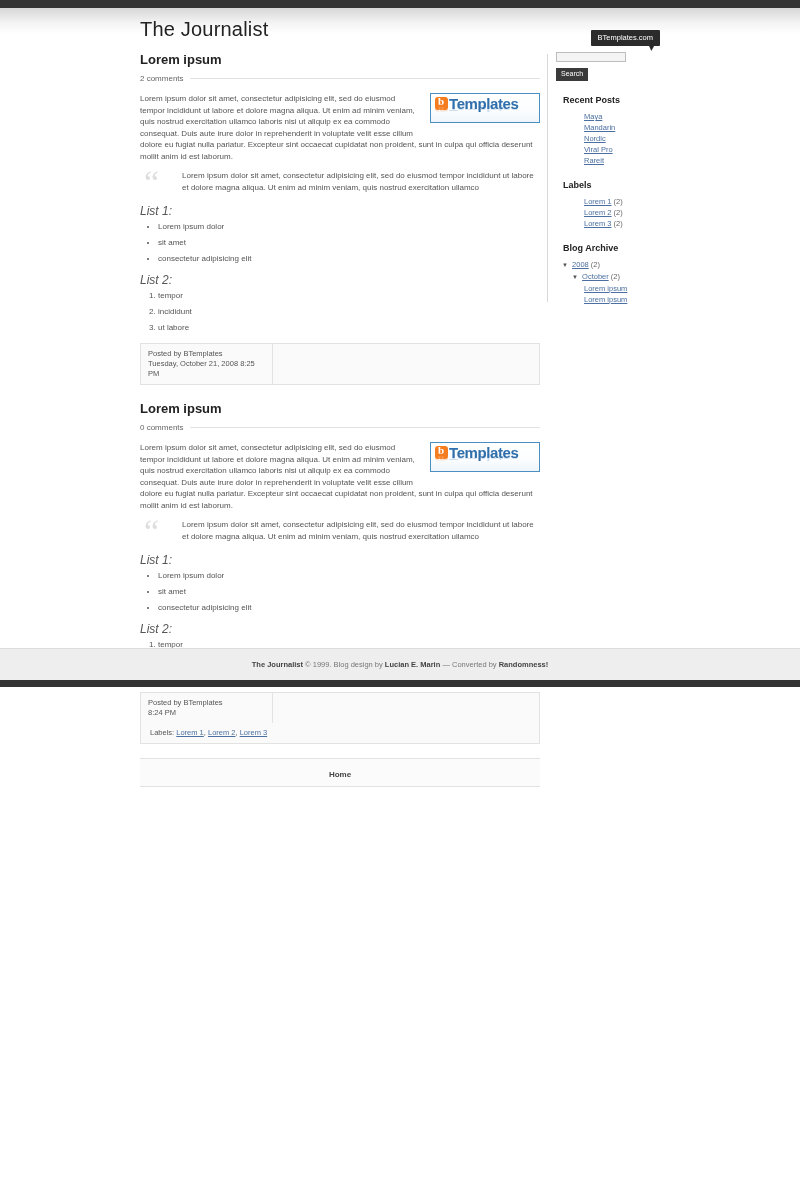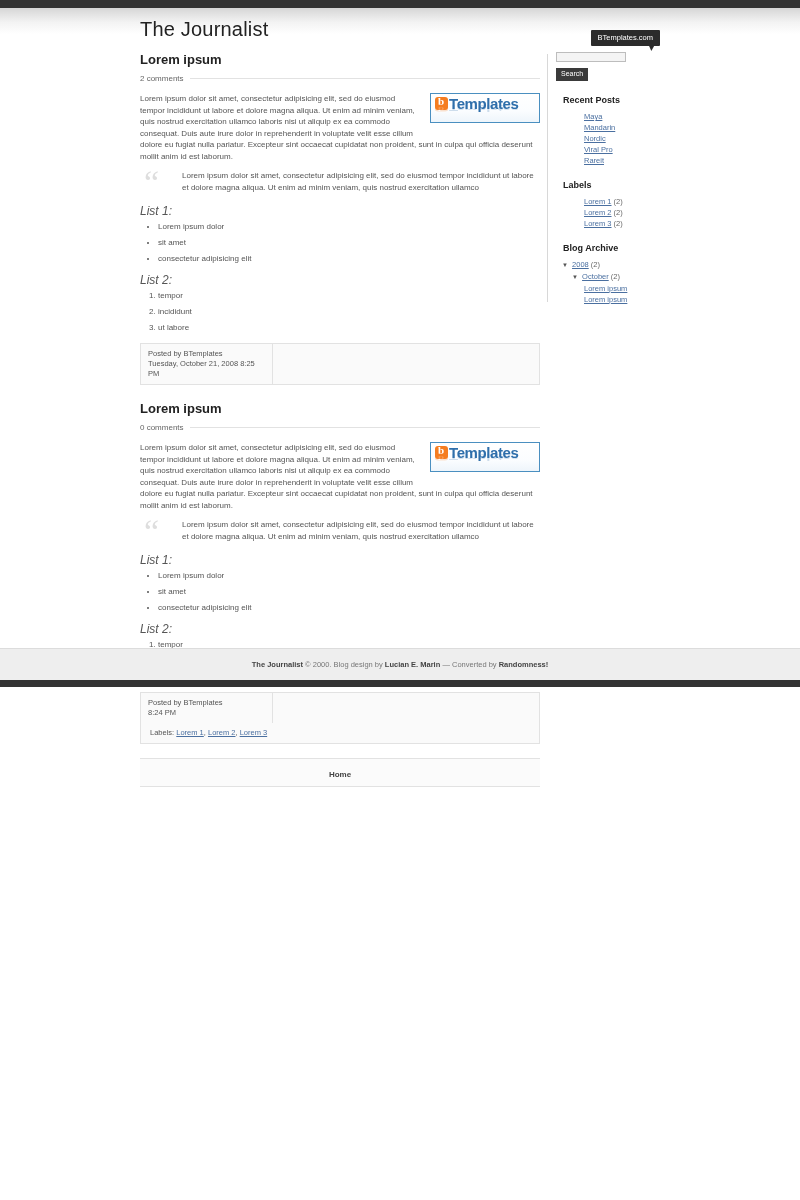--- a/index.html
+++ b/index.html
@@ -506,18 +506,18 @@
         <div class="arch-post">
           <a href="#">Lorem ipsum</a>
         </div>
       </div>
 
     </div>
   </div>
 
   <div class="footer">
     <div class="footer-text">
-      <b>The Journalist</b><span> © 2000. Blog design by </span><b>Lucian E. Marin</b><span> — Converted by </span><b>Randomness!</b>
+      <b>The Journalist</b><span> © 1999. Blog design by </span><b>Lucian E. Marin</b><span> — Converted by </span><b>Randomness!</b>
     </div>
   </div>
   <div class="bottombar"></div>
 
 </div>
 
 </body></html>

